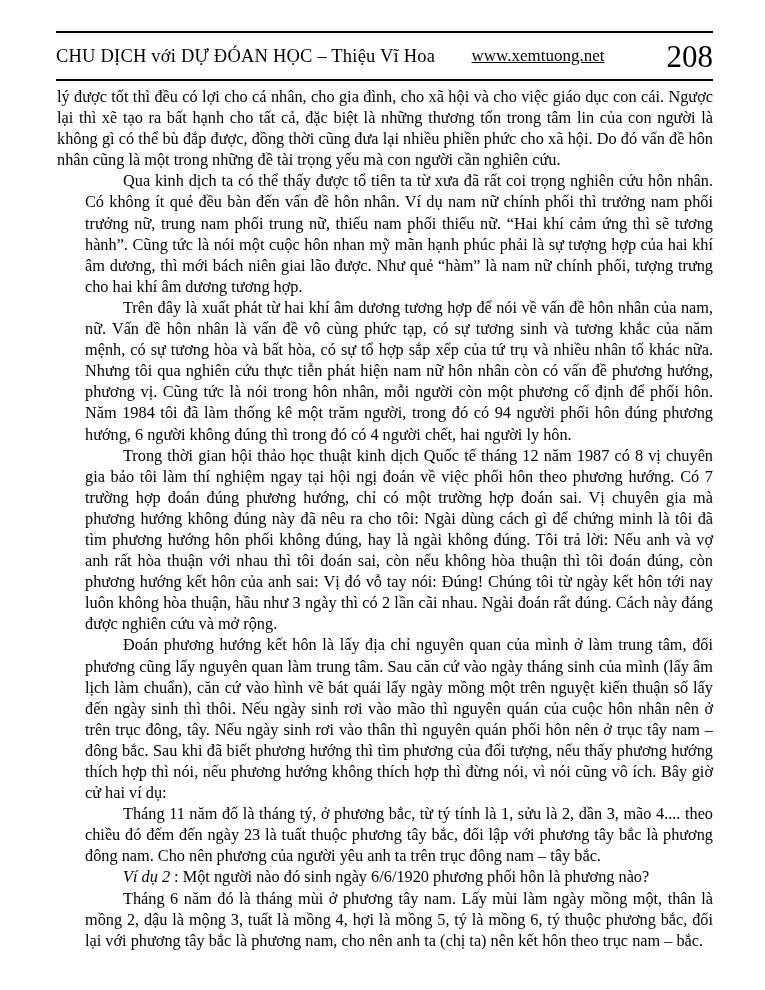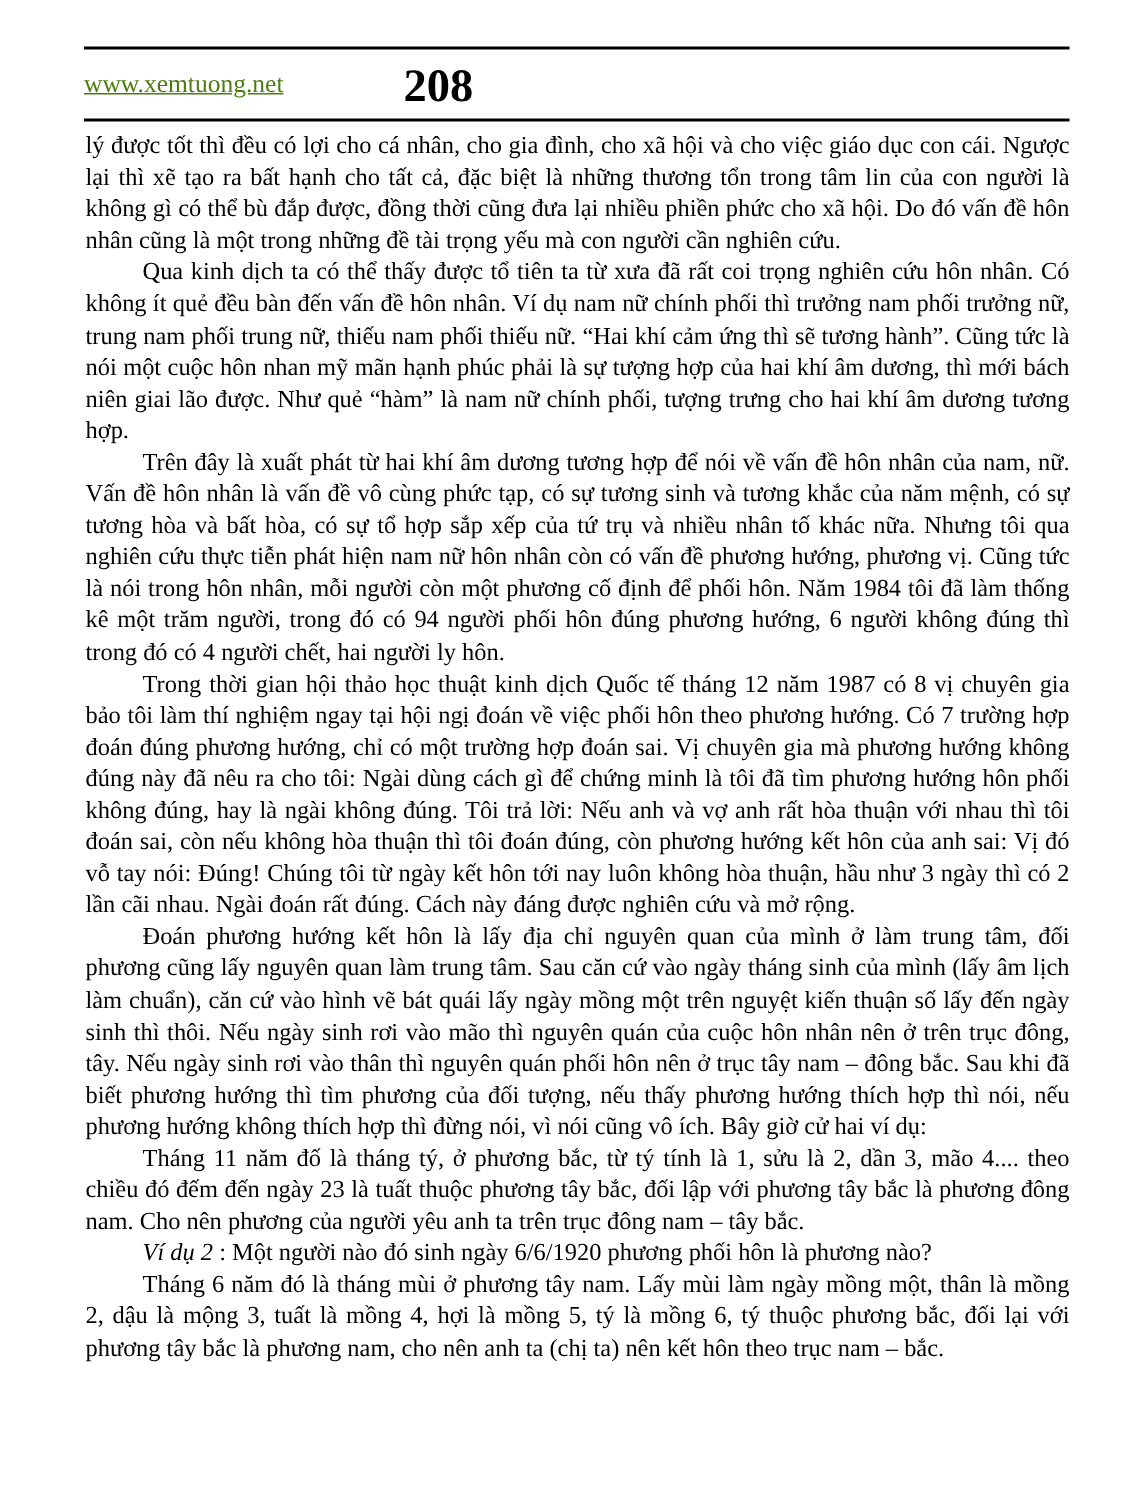--- a/index.html
+++ b/index.html
@@ -30,56 +30,58 @@
     box-sizing: border-box;
   }
   .header-title {
     flex: 1 1 auto;
     font-size: 18.5px;
     letter-spacing: 0.2px;
     white-space: nowrap;
   }
   .header-url {
     font-size: 17px;
-    color: #4d7c0f;
+    color: #000000;
     text-decoration: underline;
     white-space: nowrap;
-    margin-right: 80px;
+    margin-right: 62px;
   }
   .page-number {
     font-size: 31px;
-    font-weight: bold;
+    font-weight: normal;
     line-height: 1;
     white-space: nowrap;
   }
   .body-text {
     position: absolute;
     top: 86px;
     left: 57px;
     width: 656px;
     font-size: 16.3px;
     line-height: 21.1px;
     text-align: justify;
   }
   .body-text p {
     margin: 0;
     padding: 0;
   }
   .body-text p.indent {
     text-indent: 38px;
+    margin-left: 28px;
   }
   .body-text i {
     font-style: italic;
   }
 </style>
 </head>
 <body>
 
 <div class="page">
   <div class="header">
+    <span class="header-title">CHU DỊCH với DỰ ĐÓAN HỌC – Thiệu Vĩ Hoa</span>
     <a class="header-url" href="#">www.xemtuong.net</a>
     <span class="page-number">208</span>
   </div>
 
   <div class="body-text">
       <p class="">lý được tốt thì đều có lợi cho cá nhân, cho gia đình, cho xã hội và cho việc giáo dục con cái. Ngược lại thì xẽ tạo ra bất hạnh cho tất cả, đặc biệt là những thương tổn trong tâm lin của con người là không gì có thể bù đắp được, đồng thời cũng đưa lại nhiều phiền phức cho xã hội. Do đó vấn đề hôn nhân cũng là một trong những đề tài trọng yếu mà con người cần nghiên cứu.</p>
       <p class="indent">Qua kinh dịch ta có thể thấy được tổ tiên ta từ xưa đã rất coi trọng nghiên cứu hôn nhân. Có không ít quẻ đều bàn đến vấn đề hôn nhân. Ví dụ nam nữ chính phối thì trưởng nam phối trưởng nữ, trung nam phối trung nữ, thiếu nam phối thiếu nữ. “Hai khí cảm ứng thì sẽ tương hành”. Cũng tức là nói một cuộc hôn nhan mỹ mãn hạnh phúc phải là sự tượng hợp của hai khí âm dương, thì mới bách niên giai lão được. Như quẻ “hàm” là nam nữ chính phối, tượng trưng cho hai khí âm dương tương hợp.</p>
       <p class="indent">Trên đây là xuất phát từ hai khí âm dương tương hợp để nói về vấn đề hôn nhân của nam, nữ. Vấn đề hôn nhân là vấn đề vô cùng phức tạp, có sự tương sinh và tương khắc của năm mệnh, có sự tương hòa và bất hòa, có sự tổ hợp sắp xếp của tứ trụ và nhiều nhân tố khác nữa. Nhưng tôi qua nghiên cứu thực tiễn phát hiện nam nữ hôn nhân còn có vấn đề phương hướng, phương vị. Cũng tức là nói trong hôn nhân, mỗi người còn một phương cố định để phối hôn. Năm 1984 tôi đã làm thống kê một trăm người, trong đó có 94 người phối hôn đúng phương hướng, 6 người không đúng thì trong đó có 4 người chết, hai người ly hôn.</p>
       <p class="indent">Trong thời gian hội thảo học thuật kinh dịch Quốc tế tháng 12 năm 1987 có 8 vị chuyên gia bảo tôi làm thí nghiệm ngay tại hội ngị đoán về việc phối hôn theo phương hướng. Có 7 trường hợp đoán đúng phương hướng, chỉ có một trường hợp đoán sai. Vị chuyên gia mà phương hướng không đúng này đã nêu ra cho tôi: Ngài dùng cách gì để chứng minh là tôi đã tìm phương hướng hôn phối không đúng, hay là ngài không đúng. Tôi trả lời: Nếu anh và vợ anh rất hòa thuận với nhau thì tôi đoán sai, còn nếu không hòa thuận thì tôi đoán đúng, còn phương hướng kết hôn của anh sai: Vị đó vỗ tay nói: Đúng! Chúng tôi từ ngày kết hôn tới nay luôn không hòa thuận, hầu như 3 ngày thì có 2 lần cãi nhau. Ngài đoán rất đúng. Cách này đáng được nghiên cứu và mở rộng.</p>
       <p class="indent">Đoán phương hướng kết hôn là lấy địa chỉ nguyên quan của mình ở làm trung tâm, đối phương cũng lấy nguyên quan làm trung tâm. Sau căn cứ vào ngày tháng sinh của mình (lấy âm lịch làm chuẩn), căn cứ vào hình vẽ bát quái lấy ngày mồng một trên nguyệt kiến thuận số lấy đến ngày sinh thì thôi. Nếu ngày sinh rơi vào mão thì nguyên quán của cuộc hôn nhân nên ở trên trục đông, tây. Nếu ngày sinh rơi vào thân thì nguyên quán phối hôn nên ở trục tây nam – đông bắc. Sau khi đã biết phương hướng thì tìm phương của đối tượng, nếu thấy phương hướng thích hợp thì nói, nếu phương hướng không thích hợp thì đừng nói, vì nói cũng vô ích. Bây giờ cử hai ví dụ:</p>

